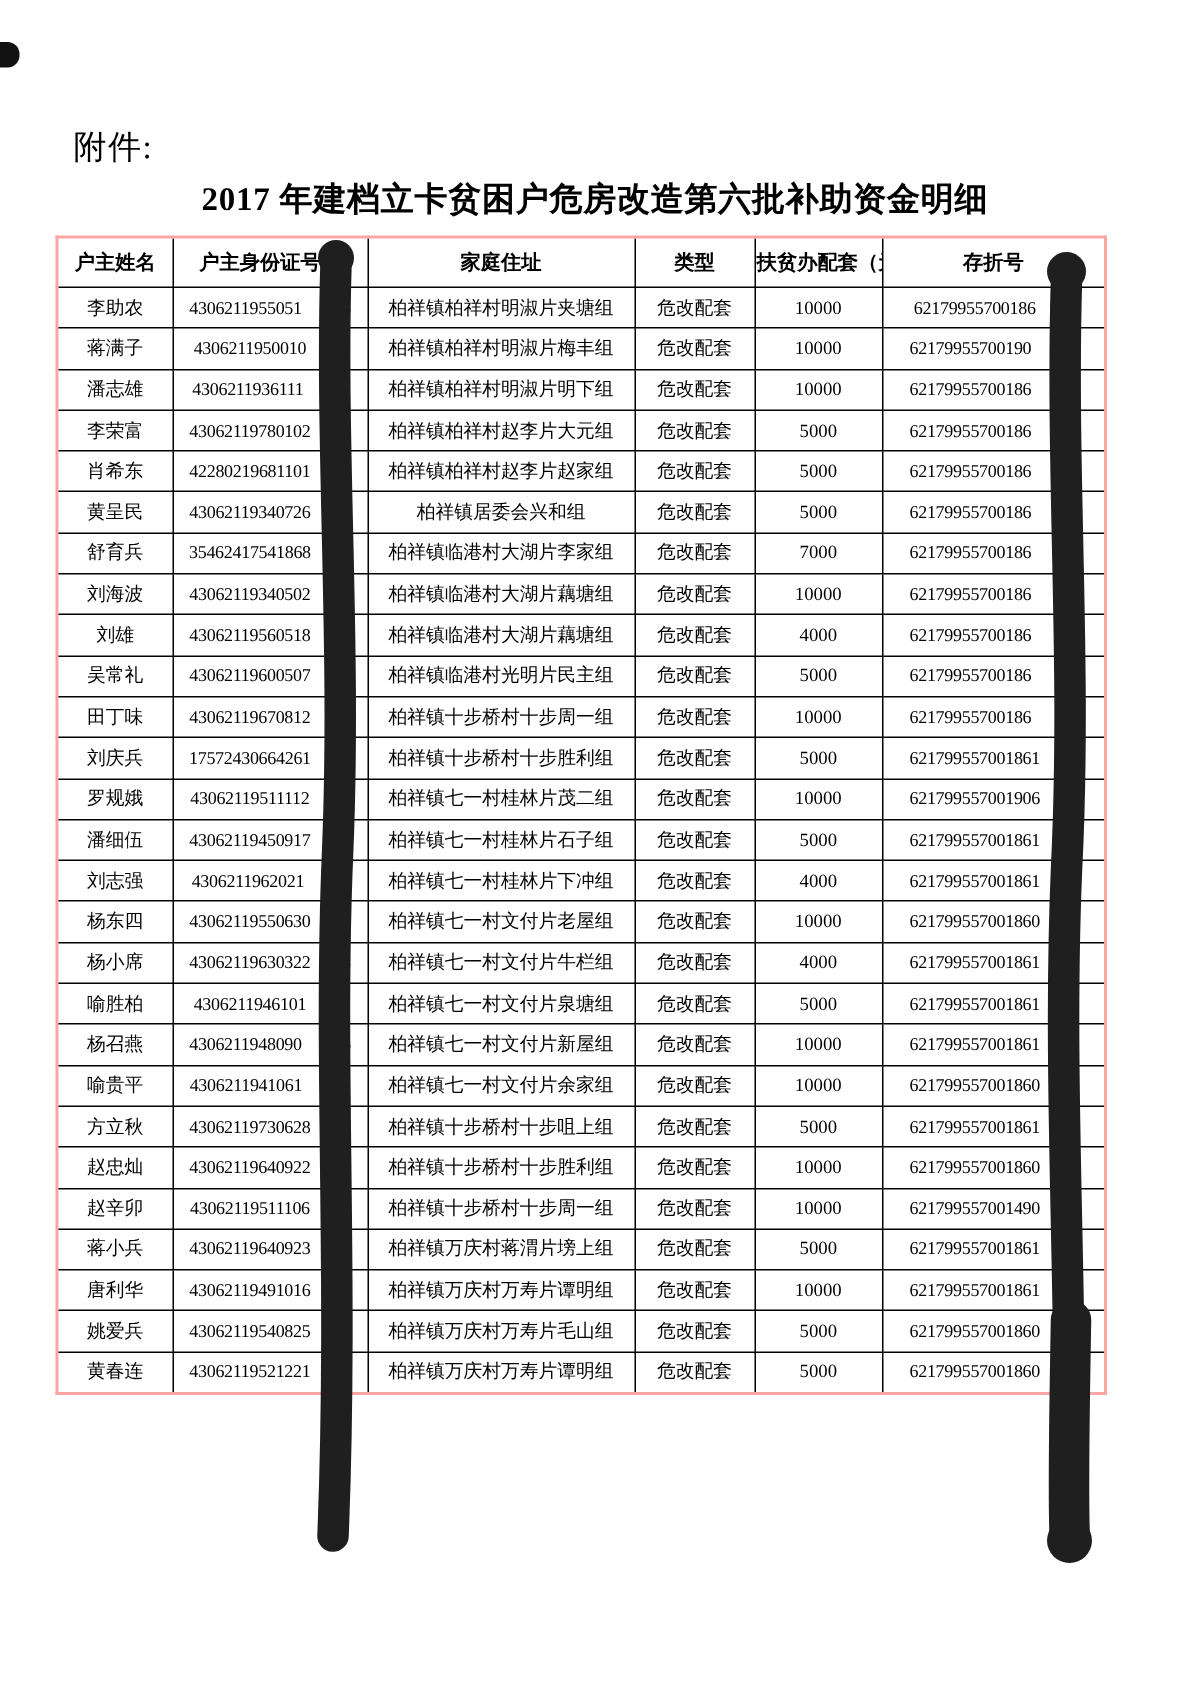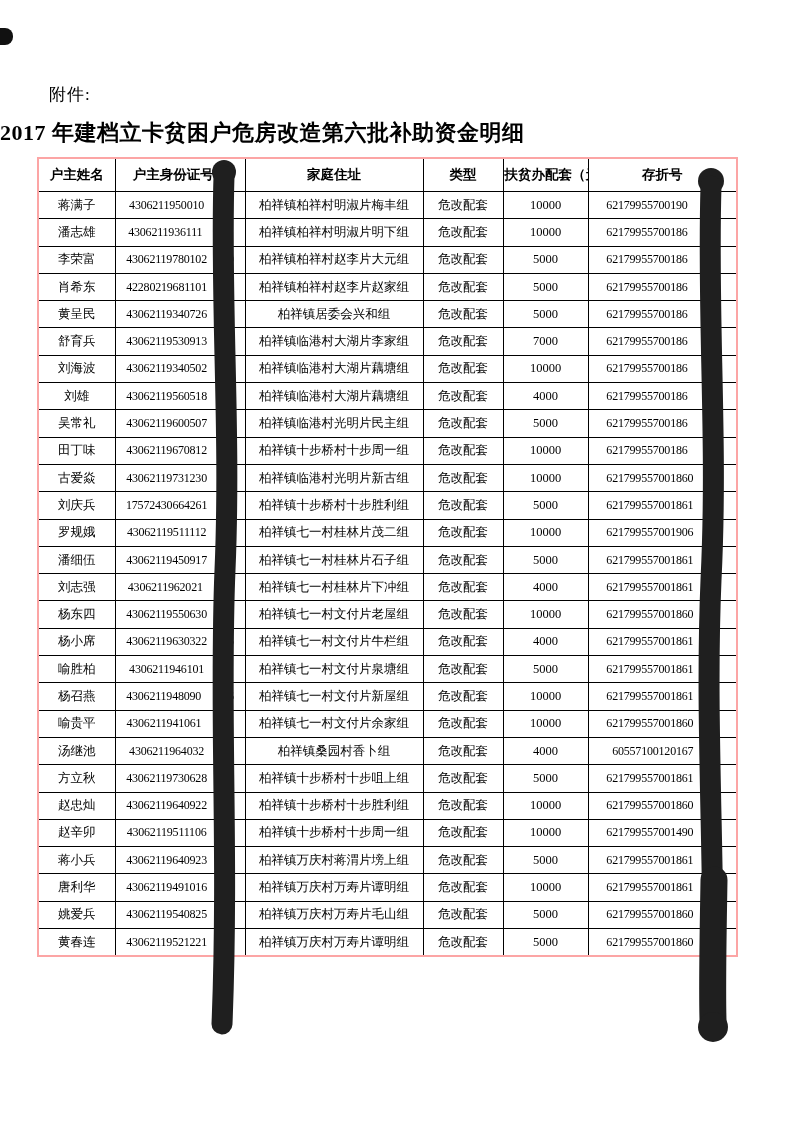--- a/index.html
+++ b/index.html
@@ -6,24 +6,24 @@
   body{
     width:793px;height:1122px;background:#ffffff;position:relative;
     font-family:"Liberation Serif","DejaVu Serif",serif;color:#000;
     overflow:hidden;
   }
   .scan-artifact{
     position:absolute;left:0;top:28px;width:13px;height:17px;background:#111;
     border-radius:0 8px 8px 0;
   }
   .attachment{
-    position:absolute;left:49px;top:83px;font-size:17px;letter-spacing:1px;
+    position:absolute;left:49px;top:83px;font-size:22px;letter-spacing:1px;
   }
   .page-title{
-    position:absolute;left:0;top:118px;width:793px;
+    position:absolute;left:0;top:118px;width:793px;text-align:center;
     font-size:22px;font-weight:bold;letter-spacing:.5px;
   }
   table.subsidy{
     position:absolute;left:37px;top:157px;width:699px;
     border-collapse:collapse;table-layout:fixed;
     border:2px solid #fca5a5;
   }
   .subsidy th,.subsidy td{
     border:1px solid #000;text-align:center;vertical-align:middle;
     padding:0 1px;overflow:hidden;white-space:nowrap;
@@ -60,20 +60,28 @@
       <th>户主姓名</th>
       <th>户主身份证号码</th>
       <th>家庭住址</th>
       <th>类型</th>
       <th>扶贫办配套（元）</th>
       <th>存折号</th>
     </tr>
   </thead>
   <tbody>
       <tr>
+    <td class="c-name">李助农</td>
+    <td class="c-id"><span>4306211955051</span><span class="redact-gap"></span><span>16</span></td>
+    <td class="c-address">柏祥镇柏祥村明淑片夹塘组</td>
+    <td class="c-type">危改配套</td>
+    <td class="c-amount">10000</td>
+    <td class="c-passbook"><span>62179955700186</span><span class="redact-gap pb"></span><span>4</span></td>
+  </tr>
+      <tr>
     <td class="c-name">蒋满子</td>
     <td class="c-id"><span>4306211950010</span><span class="redact-gap"></span><span>9</span></td>
     <td class="c-address">柏祥镇柏祥村明淑片梅丰组</td>
     <td class="c-type">危改配套</td>
     <td class="c-amount">10000</td>
     <td class="c-passbook"><span>62179955700190</span><span class="redact-gap pb"></span><span>63</span></td>
   </tr>
       <tr>
     <td class="c-name">潘志雄</td>
     <td class="c-id"><span>4306211936111</span><span class="redact-gap"></span><span>X</span></td>
@@ -101,21 +109,21 @@
       <tr>
     <td class="c-name">黄呈民</td>
     <td class="c-id"><span>43062119340726</span><span class="redact-gap"></span><span>8</span></td>
     <td class="c-address">柏祥镇居委会兴和组</td>
     <td class="c-type">危改配套</td>
     <td class="c-amount">5000</td>
     <td class="c-passbook"><span>62179955700186</span><span class="redact-gap pb"></span><span>60</span></td>
   </tr>
       <tr>
     <td class="c-name">舒育兵</td>
-    <td class="c-id"><span>43062119530913</span><span class="redact-gap"></span><span>6</span></td>
+    <td class="c-id"><span>35462417541868</span><span class="redact-gap"></span><span>6</span></td>
     <td class="c-address">柏祥镇临港村大湖片李家组</td>
     <td class="c-type">危改配套</td>
     <td class="c-amount">7000</td>
     <td class="c-passbook"><span>62179955700186</span><span class="redact-gap pb"></span><span>50</span></td>
   </tr>
       <tr>
     <td class="c-name">刘海波</td>
     <td class="c-id"><span>43062119340502</span><span class="redact-gap"></span><span>0</span></td>
     <td class="c-address">柏祥镇临港村大湖片藕塘组</td>
     <td class="c-type">危改配套</td>
@@ -140,28 +148,20 @@
   </tr>
       <tr>
     <td class="c-name">田丁味</td>
     <td class="c-id"><span>43062119670812</span><span class="redact-gap"></span><span>2</span></td>
     <td class="c-address">柏祥镇十步桥村十步周一组</td>
     <td class="c-type">危改配套</td>
     <td class="c-amount">10000</td>
     <td class="c-passbook"><span>62179955700186</span><span class="redact-gap pb"></span><span>78</span></td>
   </tr>
       <tr>
-    <td class="c-name">古爱焱</td>
-    <td class="c-id"><span>43062119731230</span><span class="redact-gap"></span><span>1</span></td>
-    <td class="c-address">柏祥镇临港村光明片新古组</td>
-    <td class="c-type">危改配套</td>
-    <td class="c-amount">10000</td>
-    <td class="c-passbook"><span>621799557001860</span><span class="redact-gap pb"></span><span>2</span></td>
-  </tr>
-      <tr>
     <td class="c-name">刘庆兵</td>
     <td class="c-id"><span>17572430664261</span><span class="redact-gap"></span><span>7</span></td>
     <td class="c-address">柏祥镇十步桥村十步胜利组</td>
     <td class="c-type">危改配套</td>
     <td class="c-amount">5000</td>
     <td class="c-passbook"><span>621799557001861</span><span class="redact-gap pb"></span><span>2</span></td>
   </tr>
       <tr>
     <td class="c-name">罗规娥</td>
     <td class="c-id"><span>43062119511112</span><span class="redact-gap"></span><span>3</span></td>
@@ -218,28 +218,20 @@
     <td class="c-amount">10000</td>
     <td class="c-passbook"><span>621799557001861</span><span class="redact-gap pb"></span><span>3</span></td>
   </tr>
       <tr>
     <td class="c-name">喻贵平</td>
     <td class="c-id"><span>4306211941061</span><span class="redact-gap"></span><span>11</span></td>
     <td class="c-address">柏祥镇七一村文付片余家组</td>
     <td class="c-type">危改配套</td>
     <td class="c-amount">10000</td>
     <td class="c-passbook"><span>621799557001860</span><span class="redact-gap pb"></span><span>0</span></td>
-  </tr>
-      <tr>
-    <td class="c-name">汤继池</td>
-    <td class="c-id"><span>4306211964032</span><span class="redact-gap"></span><span>3</span></td>
-    <td class="c-address">柏祥镇桑园村香卜组</td>
-    <td class="c-type">危改配套</td>
-    <td class="c-amount">4000</td>
-    <td class="c-passbook"><span>60557100120167</span><span class="redact-gap pb"></span><span></span></td>
   </tr>
       <tr>
     <td class="c-name">方立秋</td>
     <td class="c-id"><span>43062119730628</span><span class="redact-gap"></span><span>0</span></td>
     <td class="c-address">柏祥镇十步桥村十步咀上组</td>
     <td class="c-type">危改配套</td>
     <td class="c-amount">5000</td>
     <td class="c-passbook"><span>621799557001861</span><span class="redact-gap pb"></span><span>7</span></td>
   </tr>
       <tr>

